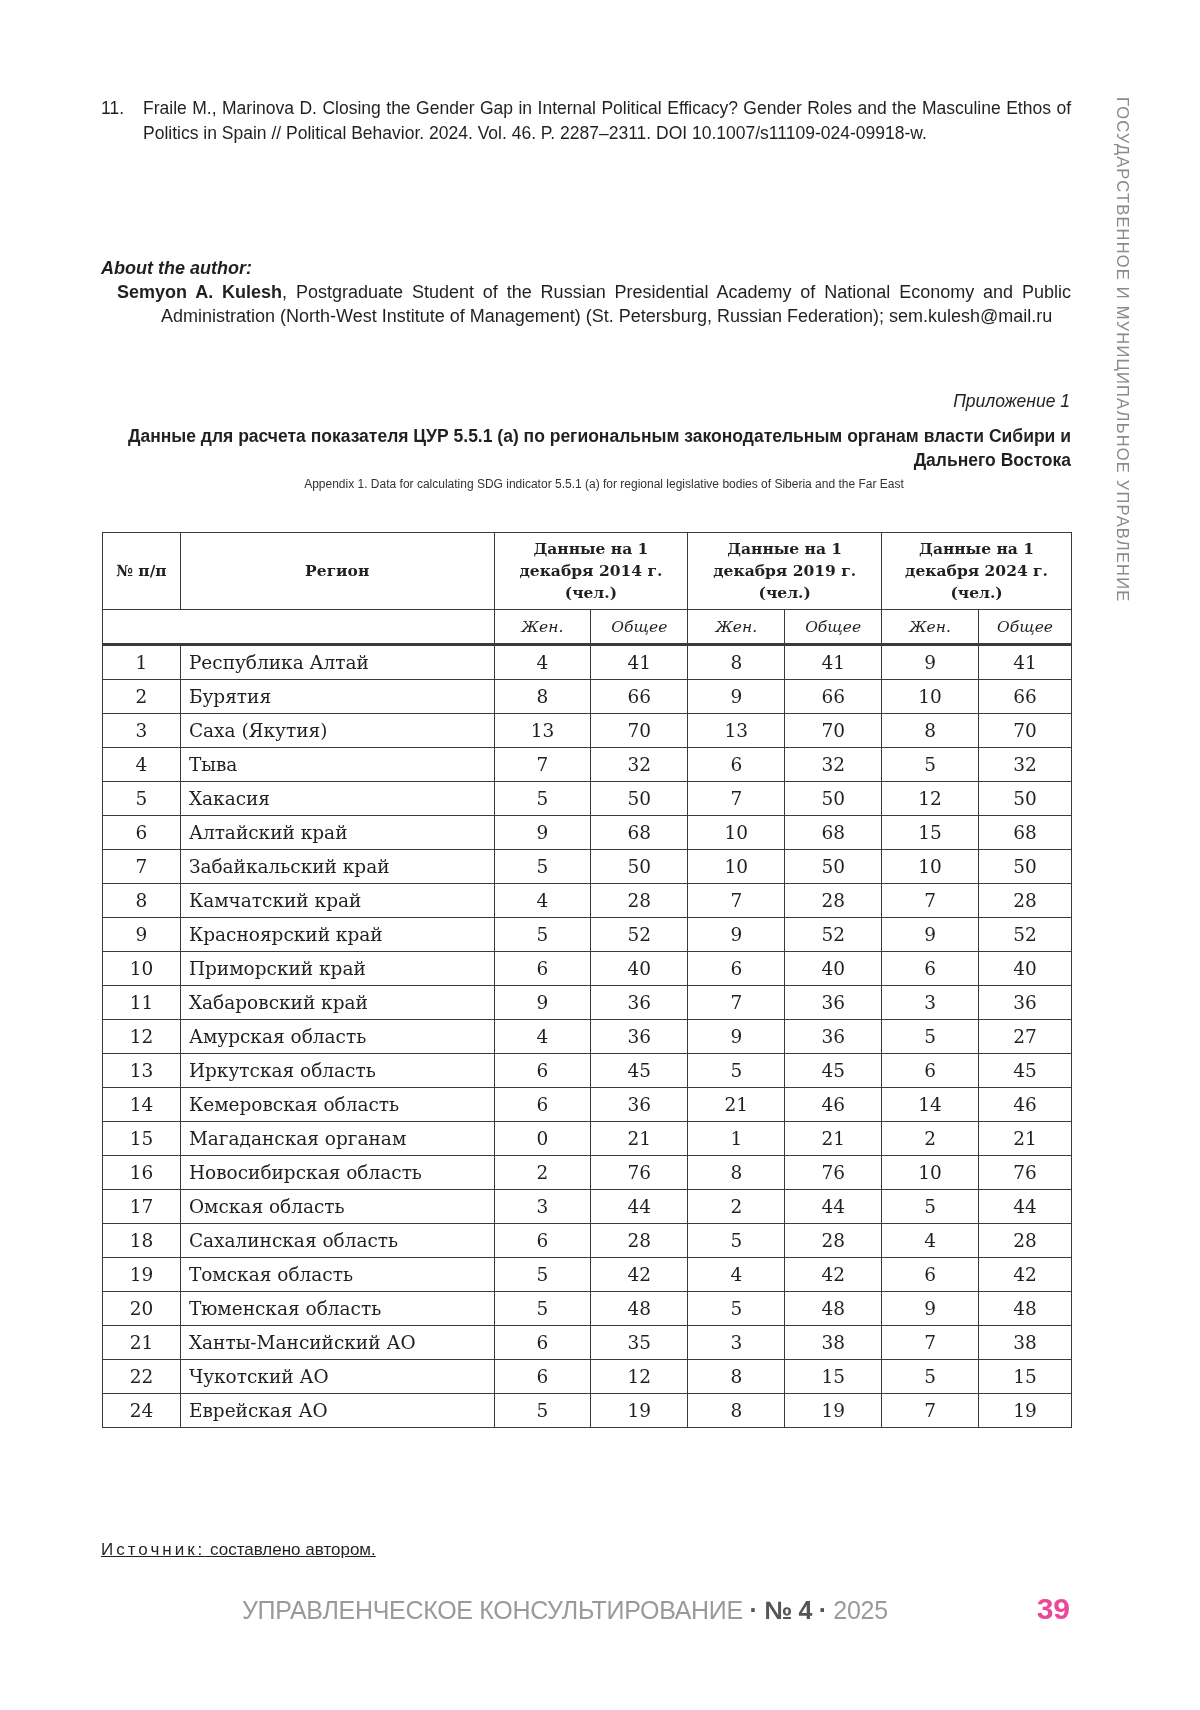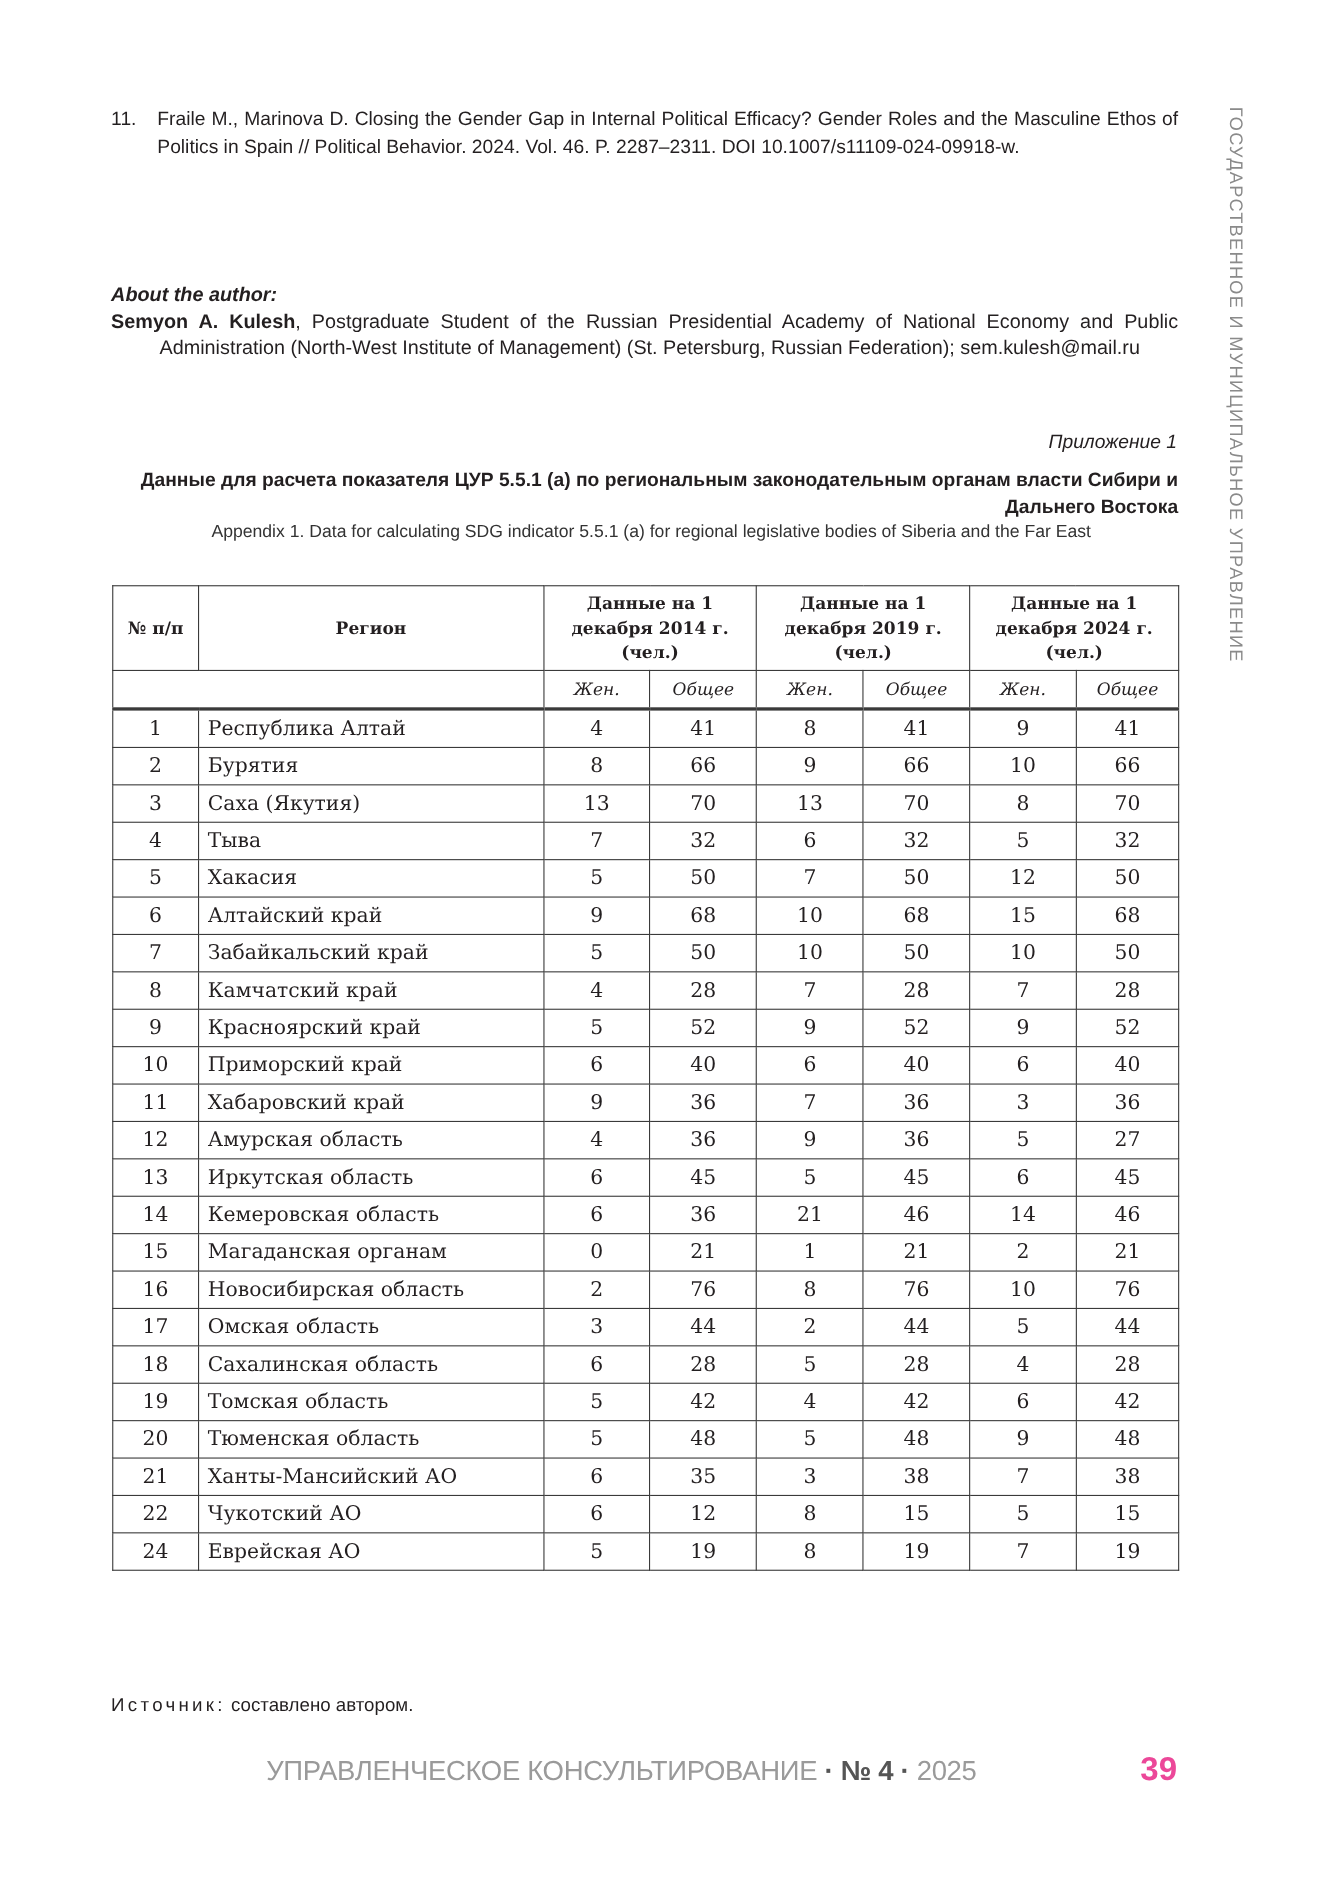--- a/index.html
+++ b/index.html
@@ -6,36 +6,36 @@
   body { width: 1200px; height: 1710px; position: relative; overflow: hidden; color: #231f20; }
   .sans { font-family: "Liberation Sans", sans-serif; }
 
   .refs { position: absolute; left: 101px; top: 96px; width: 970px; font-size: 17.5px; line-height: 25px; }
   .ref { display: flex; }
   .ref-num { width: 42px; flex: 0 0 42px; }
   .ref-text { flex: 1; text-align: justify; }
 
   .author { position: absolute; left: 101px; top: 256px; width: 970px; font-size: 18px; line-height: 24px; }
   .author-heading { font-weight: bold; font-style: italic; }
-  .author-body { text-align: justify; padding-left: 44px; text-indent: -44px; }
+  .author-body { text-align: justify; padding-left: 44px; text-indent: -44px; margin-left: 16px; }
   .author-name { font-weight: bold; }
 
   .appendix-label { position: absolute; right: 130px; top: 391px; font-size: 17.5px; font-style: italic; }
   .title-ru { position: absolute; left: 101px; width: 970px; top: 424px; text-align: right; font-size: 17.5px; font-weight: bold; line-height: 24px; }
-  .title-en { position: absolute; left: 107px; width: 970px; top: 472px; text-align: center; font-size: 16px; line-height: 24px; color: #333; }
+  .title-en { position: absolute; left: 119px; width: 970px; top: 472px; text-align: center; font-size: 12px; line-height: 24px; color: #333; }
 
   table.data { position: absolute; left: 102px; top: 532px; width: 970px; border-collapse: collapse; font-family: "DejaVu Serif", "Liberation Serif", serif; }
   table.data td, table.data th { border: 1.6px solid #3a3a3a; padding: 0; text-align: center; color: #231f20; }
   table.data th { font-weight: bold; font-size: 15.5px; line-height: 22px; height: 76px; }
   table.data .sub td { font-style: italic; font-size: 15.5px; height: 33px; }
   table.data .body td { font-size: 18.5px; height: 33px; }
   table.data .body td.region { text-align: left; padding-left: 8px; }
   table.data tr.body:first-of-type td { border-top-width: 3px; }
 
-  .source { position: absolute; left: 101px; top: 1540px; font-size: 17px; }
+  .source { position: absolute; left: 101px; top: 1540px; font-size: 17px; text-decoration: underline; }
   .source-label { letter-spacing: 3px; }
 
   .footer-journal { position: absolute; left: 242px; top: 1596px; font-size: 25px; color: #9a9a9a; letter-spacing: -0.3px; }
   .footer-journal .issue { color: #555; font-weight: bold; }
   .page-number { position: absolute; right: 130px; top: 1592px; font-size: 30px; font-weight: bold; color: #ec4899; }
 
   .side-label { position: absolute; left: 1113px; top: 97px; writing-mode: vertical-rl; font-size: 16.5px; color: #8a8a8a; letter-spacing: 1.2px; white-space: nowrap; }
 </style>
 </head>
 <body>

